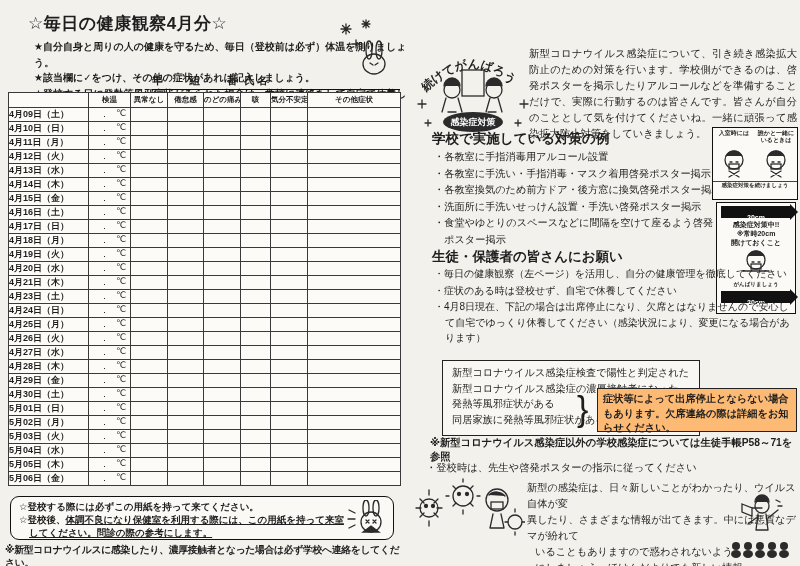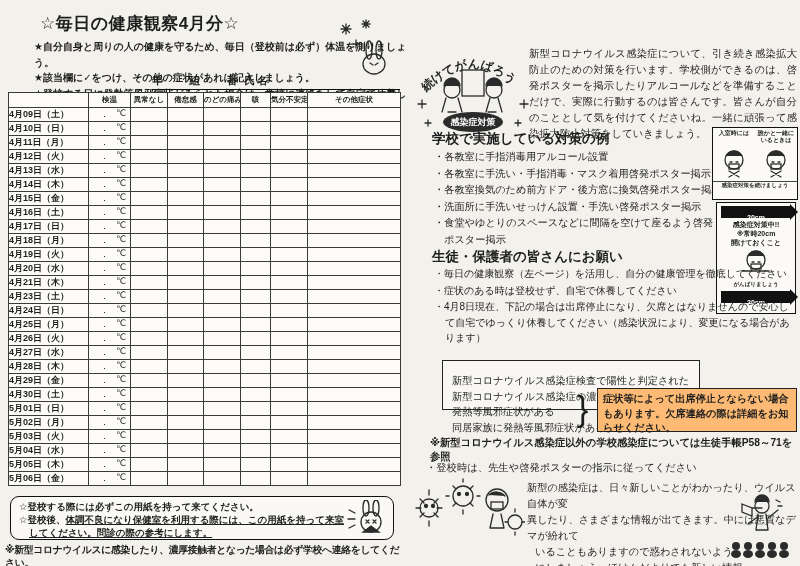--- a/index.html
+++ b/index.html
@@ -4,21 +4,21 @@
 <style>
   * { margin:0; padding:0; box-sizing:border-box; }
   html,body { width:800px; height:566px; }
   body {
     font-family:"Liberation Sans","DejaVu Sans",sans-serif;
     background:#f3f1ec; color:#1e1e1e; position:relative; overflow:hidden;
   }
   #page { position:absolute; inset:0; }
 
   
-  .title { position:absolute; left:40px; top:12px; font-size:17px; font-weight:bold; letter-spacing:.5px; }
+  .title { position:absolute; left:28px; top:12px; font-size:17px; font-weight:bold; letter-spacing:.5px; }
   .instructions { position:absolute; left:6px; top:39px; width:380px; font-size:10px; font-weight:600; line-height:15.5px;margin-left:28px; }
   .name-line { position:absolute; left:152px; top:74px; width:248px; font-size:10.5px; font-weight:bold;
                border-bottom:1.5px solid #111; padding-bottom:1px; letter-spacing:2px; }
 
   table.health { position:absolute; left:8px; top:92px; width:392px; border-collapse:collapse; table-layout:fixed;
                  background:#fcfbf8; border:1.5px solid #111; }
   table.health th, table.health td { border:1px solid #3a3a3a; overflow:hidden; white-space:nowrap; }
   table.health th { height:15px; font-size:7.5px; font-weight:600; text-align:center;margin-left:31px; }
   table.health td { height:13.5px; }
   td.c-date { font-size:9px; text-align:left; font-weight:600; }
@@ -55,22 +55,22 @@
   .arrowbar:after { content:""; position:absolute; right:-7px; top:-2px; border-left:8px solid #111;
                     border-top:8px solid transparent; border-bottom:8px solid transparent; }
   .arrowbar span { color:#fff; font-size:7px; line-height:12px; }
   .posterB .pl { font-size:7px; line-height:9px; }
   .posterB .banner { font-size:5.5px; }
 
   .h-request { position:absolute; left:432px; top:248px; font-size:13.5px; font-weight:bold; }
   .request-items { position:absolute; left:434px; top:266px; width:362px; font-size:10px; line-height:15.5px; }
   .request-items div { padding-left:11px; text-indent:-11px; margin-bottom:1px; }
 
-  .cond-box { position:absolute; left:442px; top:360px; width:258px; height:50px; border:1.4px solid #222;
-              padding:12px 0 0 9px; background:#f8f7f3; }
+  .cond-box { position:absolute; left:442px; top:360px; width:258px; height:76px; border:1.4px solid #222;
+              padding:4px 0 0 9px; background:#f8f7f3; }
   .cond-box div { font-size:10.2px; line-height:15.5px; white-space:nowrap; }
   .brace { position:absolute; left:577px; top:389px; font-size:34px; font-weight:300; transform:scaleY(1.05); }
   .att-note { position:absolute; left:597px; top:388px; width:200px; height:44px; border:1.3px solid #222;
               background:#fdba74; font-size:10.2px; font-weight:600; line-height:14.5px; padding:3px 5px; }
 
   .ref-note { position:absolute; left:430px; top:436px; font-size:10.3px; font-weight:600; }
   .teacher-note { position:absolute; left:426px; top:461px; font-size:10.3px; }
 
   .closing { position:absolute; left:405px; top:480px; width:394px; font-size:10.2px; line-height:16px; }
   .closing div.idx-0, .closing div.idx-1 { margin-left:122px; }

